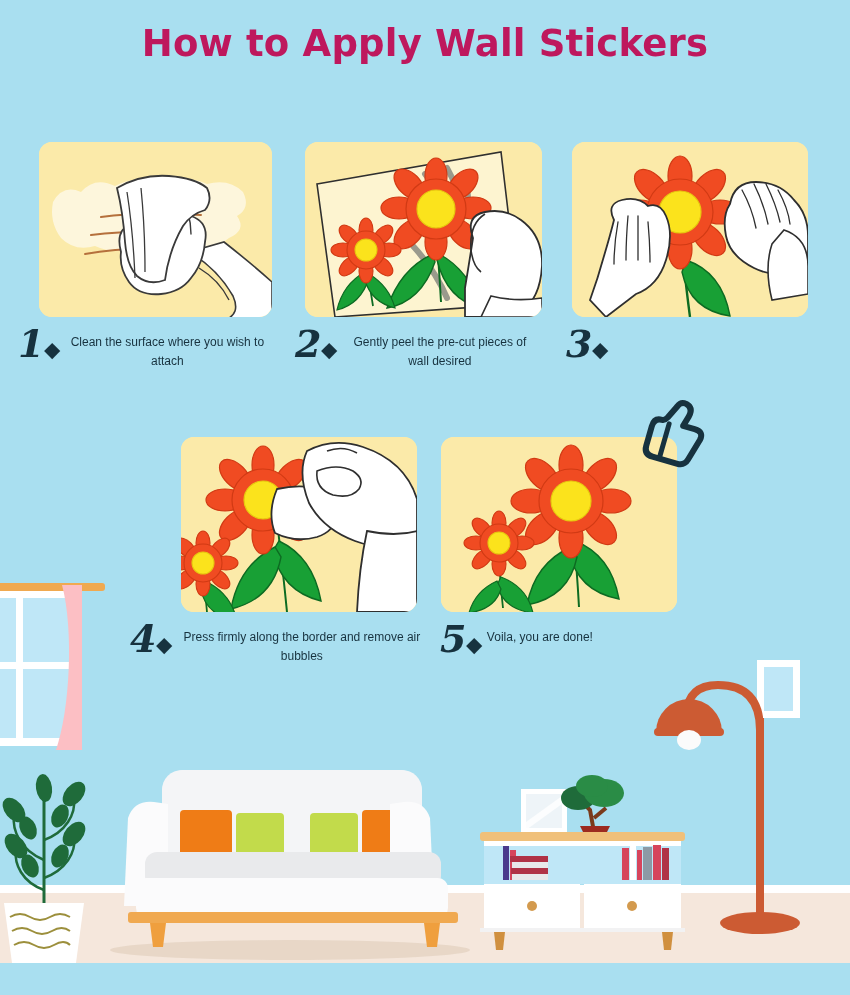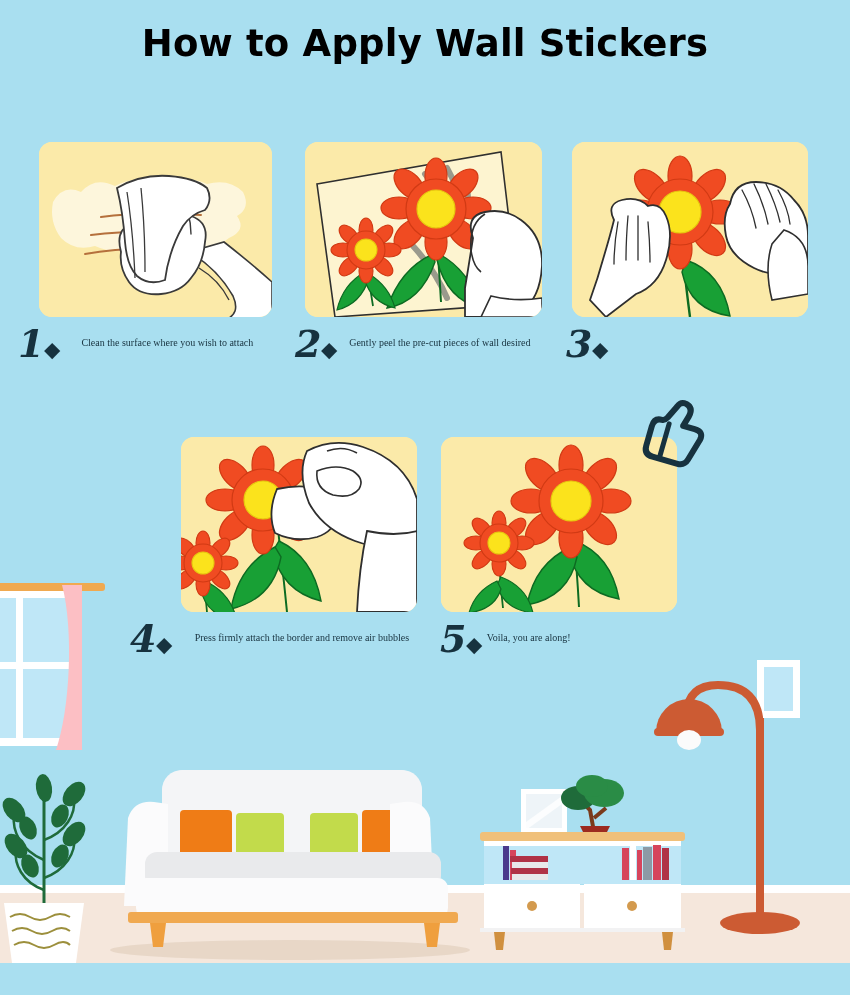--- a/index.html
+++ b/index.html
@@ -9,40 +9,40 @@
     font-family:"DejaVu Sans","Liberation Sans",sans-serif;
     position:relative;
   }
   .stage{position:absolute;inset:0;width:850px;height:995px;}
 
   
   .title{
     position:absolute;left:0;top:22px;width:850px;text-align:center;
     font-family:"DejaVu Sans","Liberation Sans",sans-serif;
     font-weight:bold;font-size:37px;letter-spacing:.2px;
-    color:#000000;
+    color:#be185d;
   }
 
   
   .panel{
     position:absolute;background:#fbeaa9;border-radius:13px;overflow:hidden;
   }
   .panel svg{display:block;width:100%;height:100%;}
 
   
   .cap{position:absolute;display:flex;align-items:flex-start;}
   .num{
     font-family:"DejaVu Serif","Liberation Serif",serif;
     font-style:italic;font-weight:bold;font-size:38px;line-height:34px;
     color:#17323f;margin-right:5px;white-space:nowrap;
   }
   .num .dot{font-style:normal;font-size:22px;}
   .captext{
-    font-family:Liberation Serif, serif;
-    font-size:10px;line-height:19px;color:#17323f;
+    font-family:Liberation Sans, sans-serif;
+    font-size:12px;line-height:19px;color:#17323f;
     text-align:center;padding-top:6px;
   }
 
   
   .thumbs{position:absolute;left:639px;top:395px;width:80px;height:76px;}
 
   
   .room{position:absolute;left:0;top:560px;width:850px;height:435px;}
 </style>
 </head>
@@ -423,21 +423,21 @@
     <span class="num"><span>2</span><span class="dot">⬥</span></span>
     <span class="captext" style="width:196px;">Gently peel the pre-cut pieces of wall desired</span>
   </div>
 
   <div class="cap" style="left:566px;top:327px;width:250px;">
     <span class="num"><span>3</span><span class="dot">⬥</span></span>
   </div>
 
   <div class="cap" style="left:130px;top:622px;width:310px;">
     <span class="num"><span>4</span><span class="dot">⬥</span></span>
-    <span class="captext" style="width:250px;">Press firmly attach the border and remove air bubbles</span>
+    <span class="captext" style="width:250px;">Press firmly along the border and remove air bubbles</span>
   </div>
 
   <div class="cap" style="left:440px;top:622px;width:250px;">
     <span class="num"><span>5</span><span class="dot">⬥</span></span>
-    <span class="captext" style="width:180px;text-align:left;">Voila, you are along!</span>
+    <span class="captext" style="width:180px;text-align:left;">Voila, you are done!</span>
   </div>
 
 </div>
 
 </body></html>

